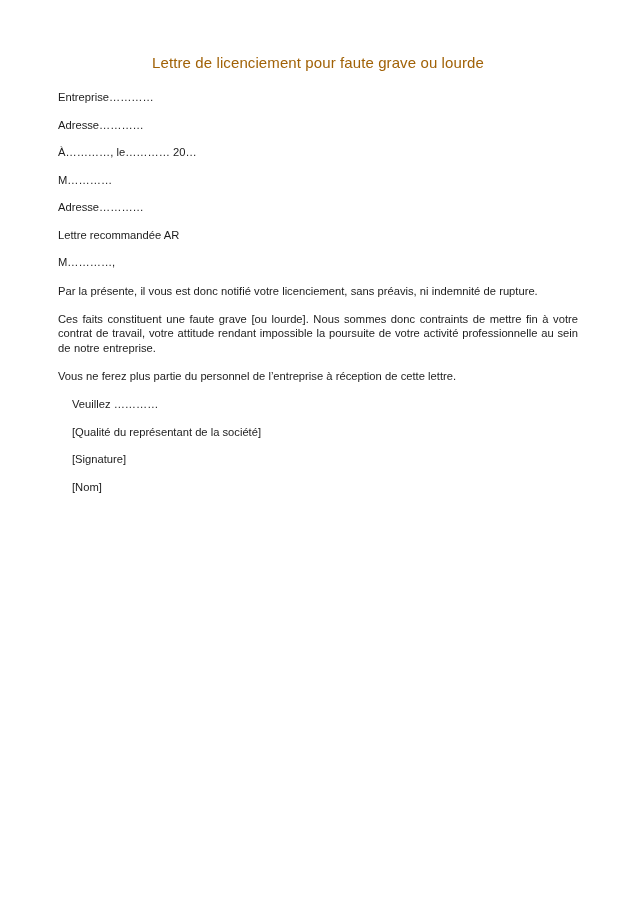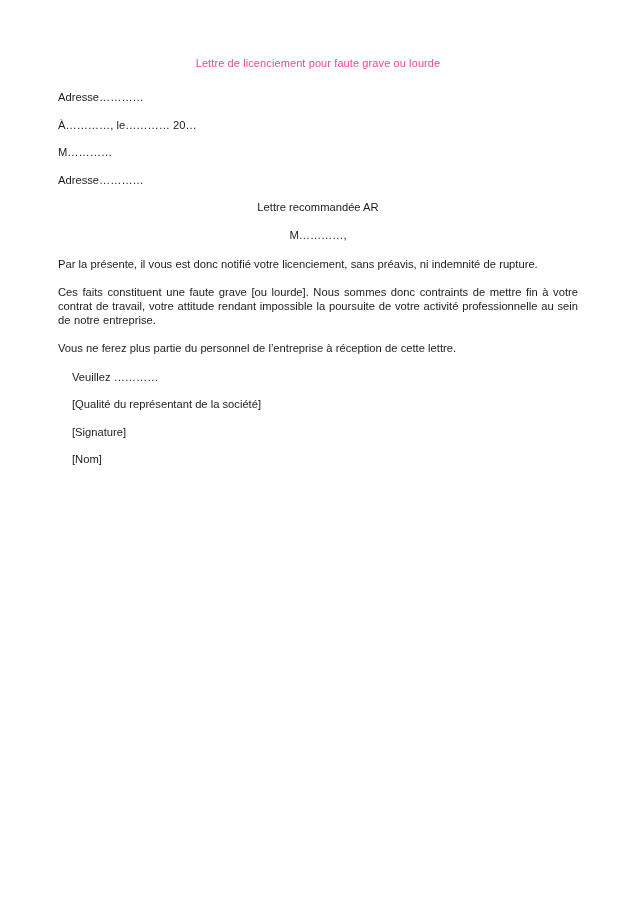--- a/index.html
+++ b/index.html
@@ -25,25 +25,25 @@
   }
 
   .doc-body {
     position: absolute;
     left: 58px;
     top: 52px;
     width: 520px;
   }
 
   .doc-title {
-    font-size: 11px;
+    font-size: 15px;
     font-weight: 400;
     line-height: 22px;
     text-align: center;
-    color: #ec4899;
+    color: #a16207;
     margin: 0 0 16px 0;
     letter-spacing: 0.1px;
   }
 
   
   .line {
     font-size: 11.2px;
     line-height: 14px;
     color: #1c1c1c;
     margin: 0 0 13px 0;
@@ -60,34 +60,35 @@
     text-align: justify;
     text-align-last: left;
     -moz-text-align-last: left;
     word-spacing: 0.1px;
   }
 
   .para.loose {
     word-spacing: 0.4px;
   }
   .gap-md { margin-bottom: 14px; }
-  .gap-lg { margin-bottom: 15px; text-align: center; }
+  .gap-lg { margin-bottom: 15px; }
 
   .block-address .line { margin-bottom: 13.5px; }
   .block-closing .line { margin-bottom: 13.5px; margin-left: 14px; }
 </style>
 </head>
 <body>
 
 <div class="page">
   <div class="doc-body">
 
     <h1 class="doc-title">Lettre de licenciement pour faute grave ou lourde</h1>
 
     <div class="block-address">
+      <p class="line">Entreprise…………</p>
       <p class="line">Adresse…………</p>
       <p class="line">À…………, le………… 20…</p>
       <p class="line">M…………</p>
       <p class="line">Adresse…………</p>
       <p class="line gap-lg">Lettre recommandée AR</p>
     </div>
 
     <p class="line gap-lg">M…………,</p>
 
     <div class="block-paragraphs">

